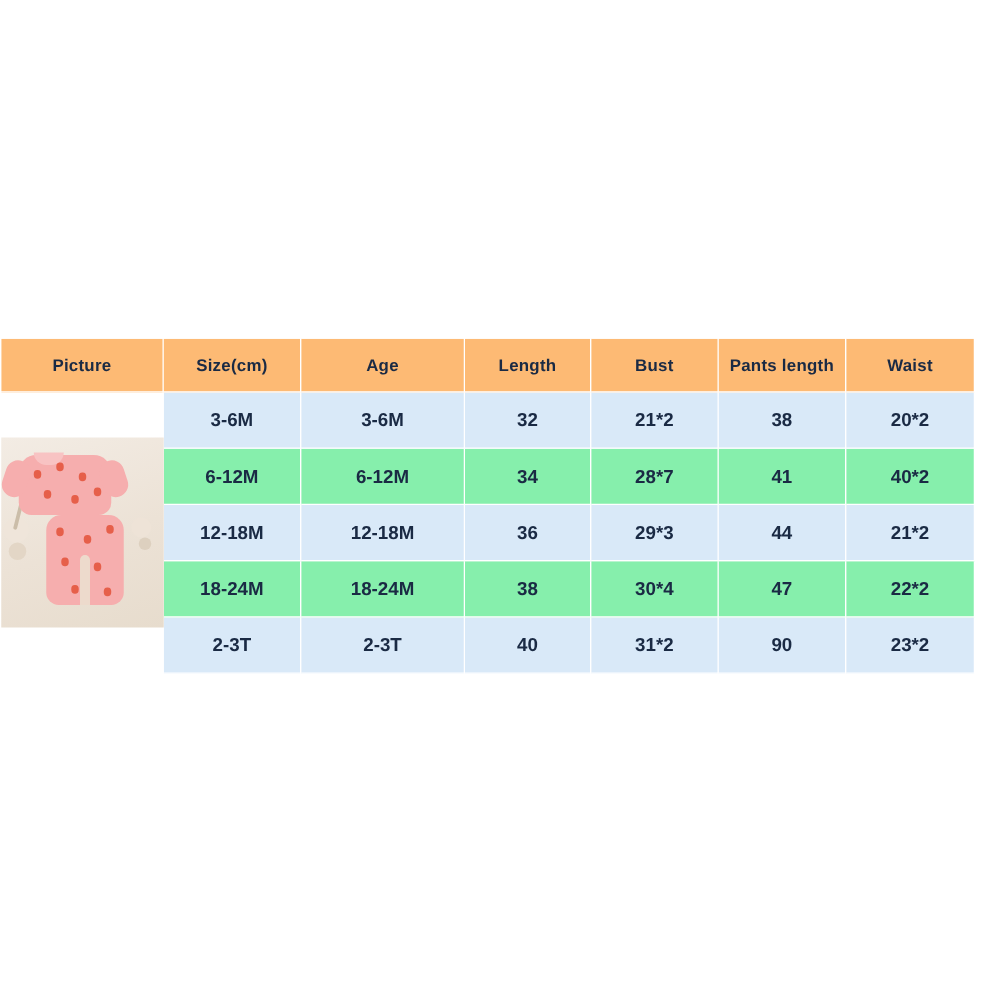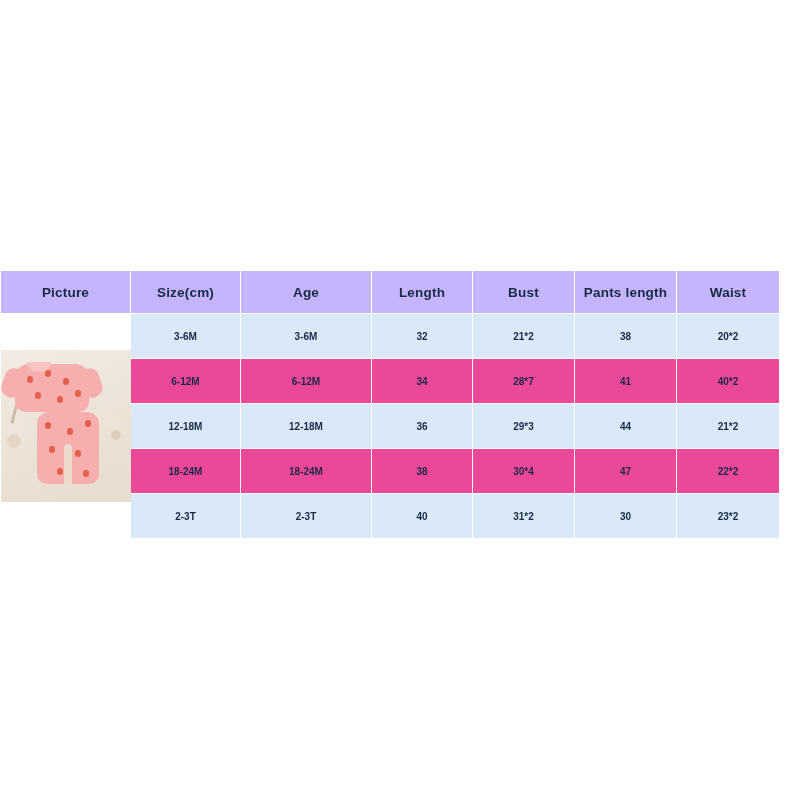--- a/index.html
+++ b/index.html
@@ -23,42 +23,42 @@
     top: 270px;
     width: 779px;
     border-collapse: collapse;
     table-layout: fixed;
   }
   .size-chart td, .size-chart th {
     border: 1px solid #ffffff;
     text-align: center;
     vertical-align: middle;
     color: #1a2a44;
-    font-size: 10px;
+    font-size: 15px;
     font-weight: bold;
     padding: 0;
     height: 44px;
   }
   
   col.c-pic    { width: 130px; }
   col.c-size   { width: 110px; }
   col.c-age    { width: 131px; }
   col.c-len    { width: 101px; }
   col.c-bust   { width: 102px; }
   col.c-pants  { width: 102px; }
   col.c-waist  { width: 103px; }
 
   .hdr th {
-    background: #c4b5fd;
+    background: #fdba74;
     height: 42px;
     font-size: 13.5px;
     letter-spacing: .2px;
   }
   .row-dark td {
-    background: #ec4899;
+    background: #86efac;
     margin-top: 40px;
   }
   .row-light td {
     background: #d9e9f8;
   }
   
   td.pic-cell {
     background: #ffffff;
     padding: 0;
     border: 1px solid #ffffff;
@@ -232,19 +232,19 @@
         <td>38</td>
         <td>30*4</td>
         <td>47</td>
         <td>22*2</td>
       </tr>
       <tr class="row-light">
         <td>2-3T</td>
         <td>2-3T</td>
         <td>40</td>
         <td>31*2</td>
-        <td>30</td>
+        <td>90</td>
         <td>23*2</td>
       </tr>
     </tbody>
   </table>
 
 </div>
 
 </body></html>

